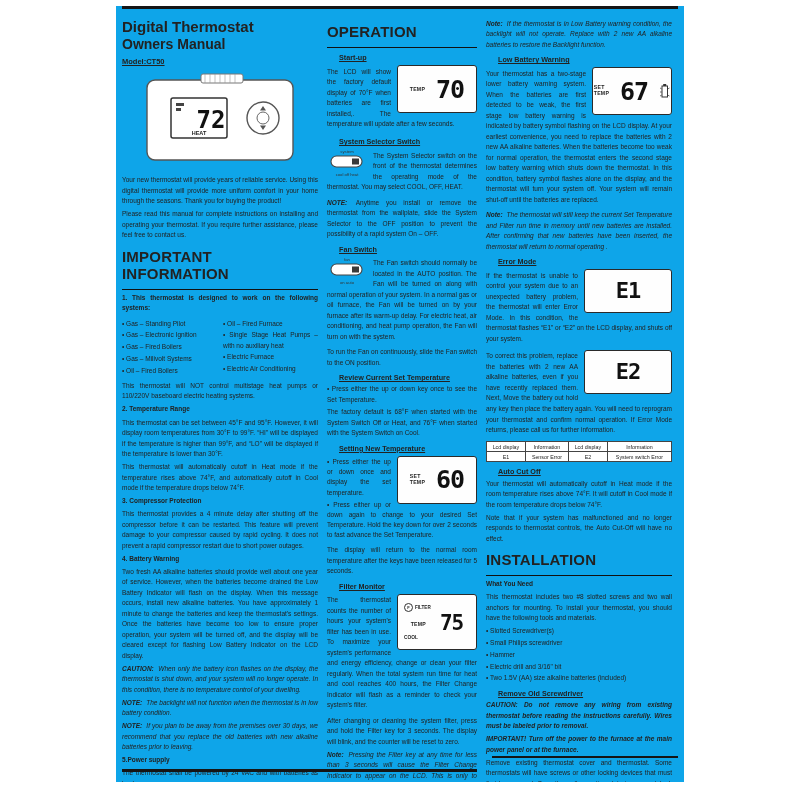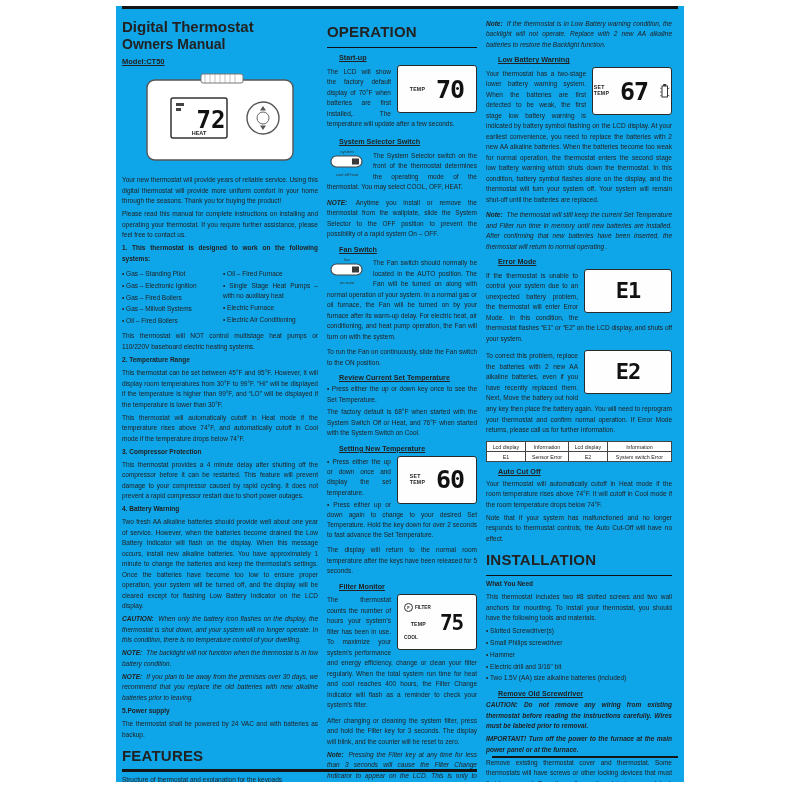--- a/index.html
+++ b/index.html
@@ -75,20 +75,21 @@
             <rect x="41" y="38" width="5" height="3" fill="#444"></rect>
             <text x="76" y="58" text-anchor="middle" font-family="DejaVu Sans Mono, monospace" font-size="24" font-weight="bold" fill="#111">72</text>
             <text x="64" y="65" text-anchor="middle" font-size="5.5" font-weight="bold" fill="#222">HEAT</text>
             <circle cx="128" cy="48" r="16" fill="#fff" stroke="#555" stroke-width="1.4"></circle>
             <circle cx="128" cy="48" r="6" fill="#fff" stroke="#666" stroke-width="1"></circle>
             <path d="M128 36l-3 4.5h6z" fill="#555"></path>
             <path d="M128 60l-3-4.5h6z" fill="#555"></path>
           </svg></div>
         <div class="p"><span>Your new thermostat will provide years of reliable service. Using this digital thermostat will provide more uniform comfort in your home through the seasons. Thank you for buying the product!</span></div>
         <div class="p"><span>Please read this manual for complete instructions on installing and operating your thermostat. If you require further assistance, please feel free to contact us.</span></div>
+        <div class="mh">IMPORTANT INFORMATION</div>
         <div class="p b"><span>1. This thermostat is designed to work on the following systems:</span></div>
         <div class="cols2">
           <ul class="ul">
             <li>Gas – Standing Pilot</li>
             <li>Gas – Electronic Ignition</li>
             <li>Gas – Fired Boilers</li>
             <li>Gas – Milivolt Systems</li>
             <li>Oil – Fired Boilers</li>
           </ul>
           <ul class="ul">

